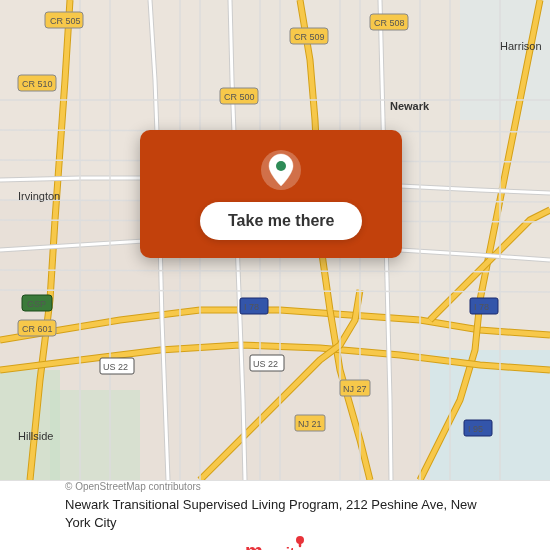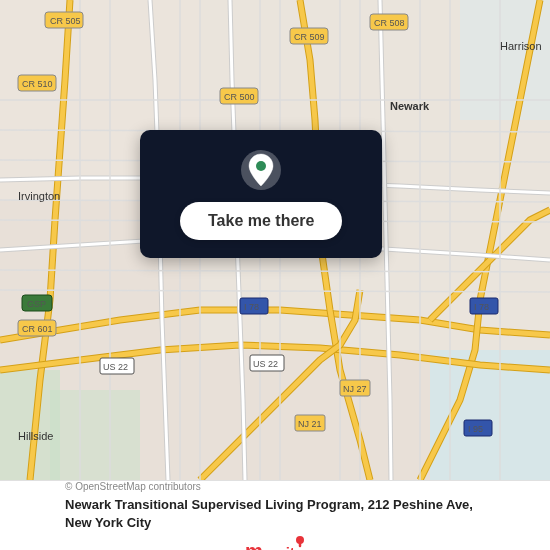--- a/index.html
+++ b/index.html
@@ -31,23 +31,23 @@
     #button-overlay {
       position: absolute;
       top: 130px;
       left: 140px;
       display: flex;
       flex-direction: column;
       align-items: center;
     }
 
     #take-me-there-card {
-      background: #0f172a;
+      background: #c2410c;
       border-radius: 10px;
-      padding: 18px 40px 18px 40px;
+      padding: 18px 40px 18px 60px;
       display: flex;
       flex-direction: column;
       align-items: center;
       box-shadow: 0 4px 16px rgba(0,0,0,0.3);
       min-width: 200px;
     }
 
     #location-pin {
       width: 44px;
       height: 44px;
@@ -88,21 +88,21 @@
 
     #osm-credit {
       font-size: 10px;
       color: #888;
       margin-bottom: 4px;
     }
 
     #location-title {
       font-size: 13px;
       color: #222;
-      font-weight: 700;
+      font-weight: 400;
       max-width: 420px;
       line-height: 1.4;
     }
 
     #moovit-logo {
       display: flex;
       align-items: center;
       flex-shrink: 0;
     }
 

